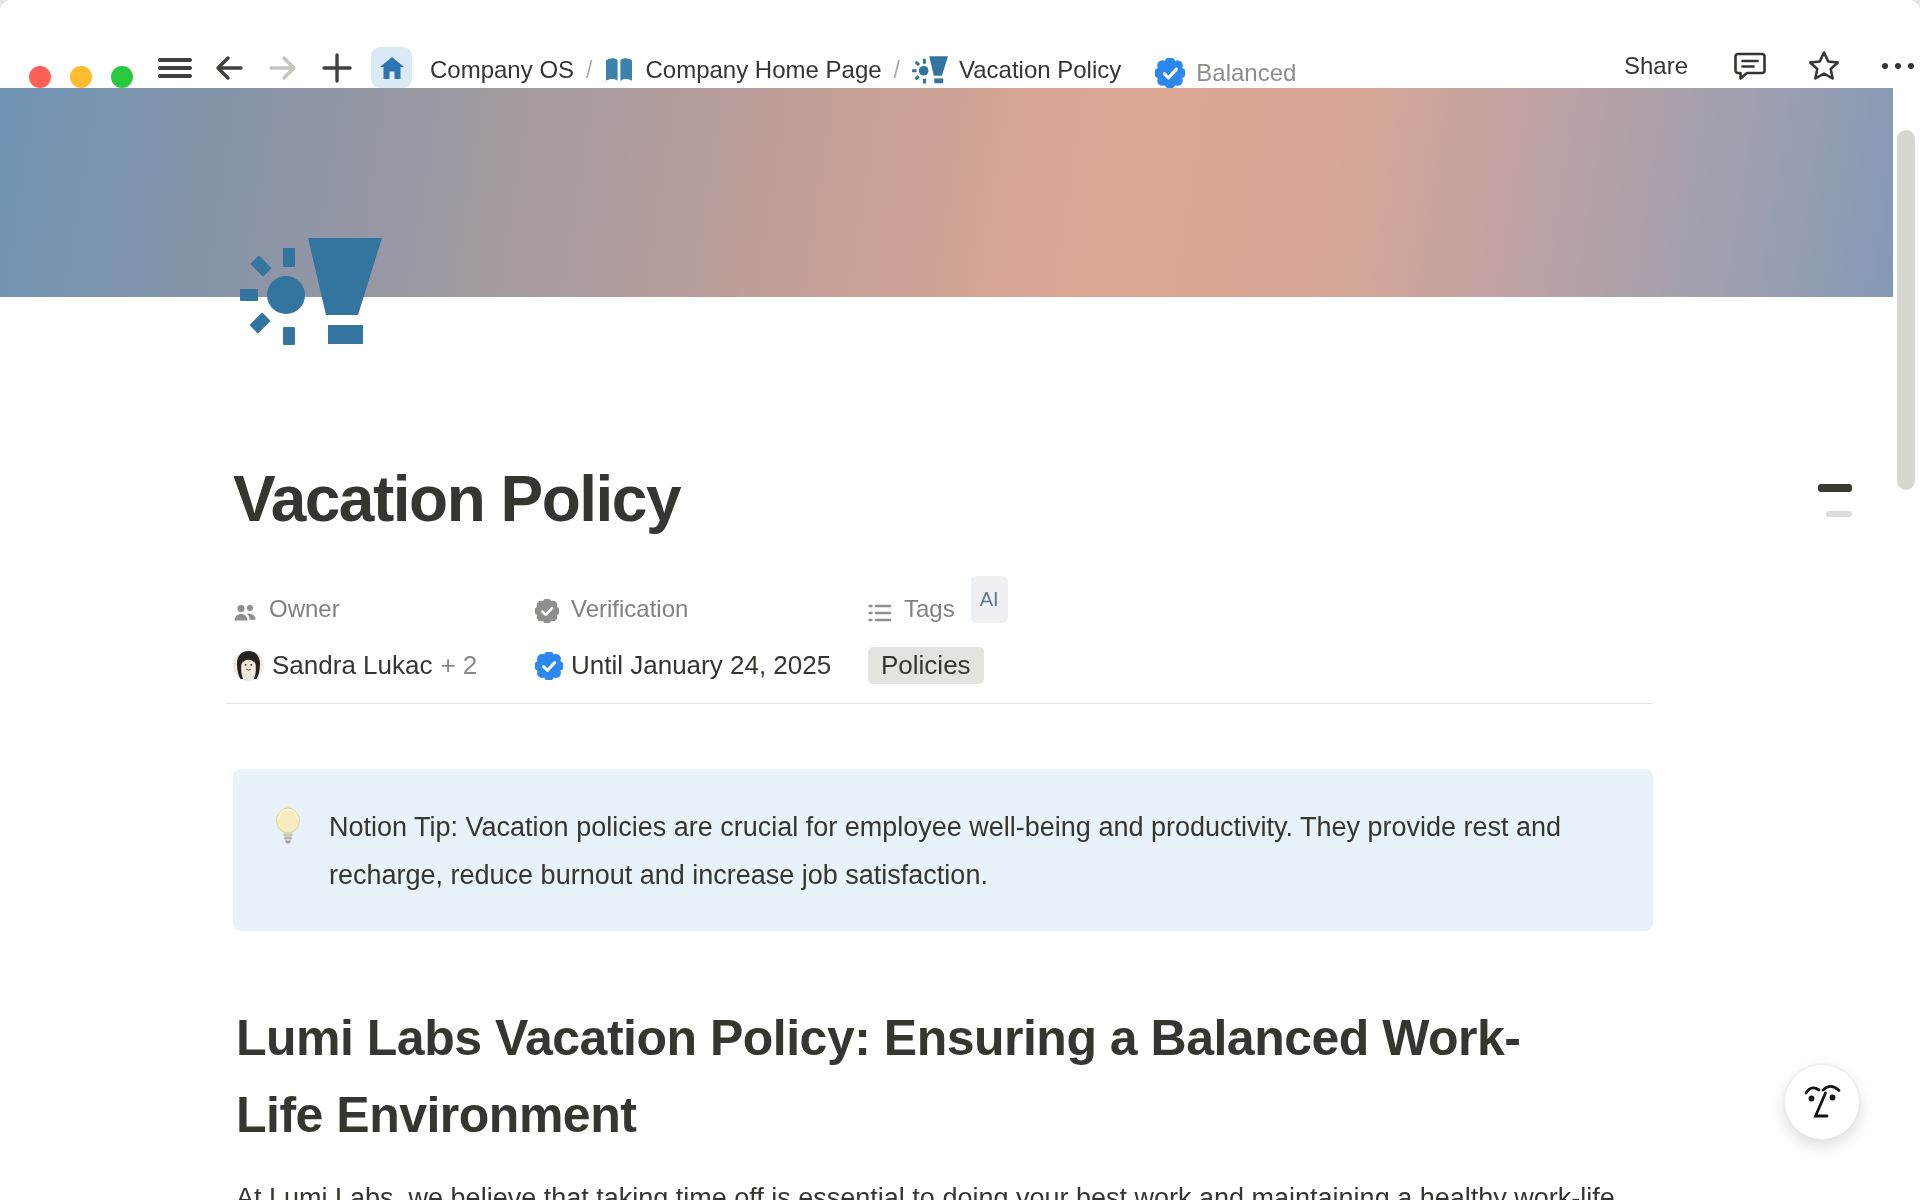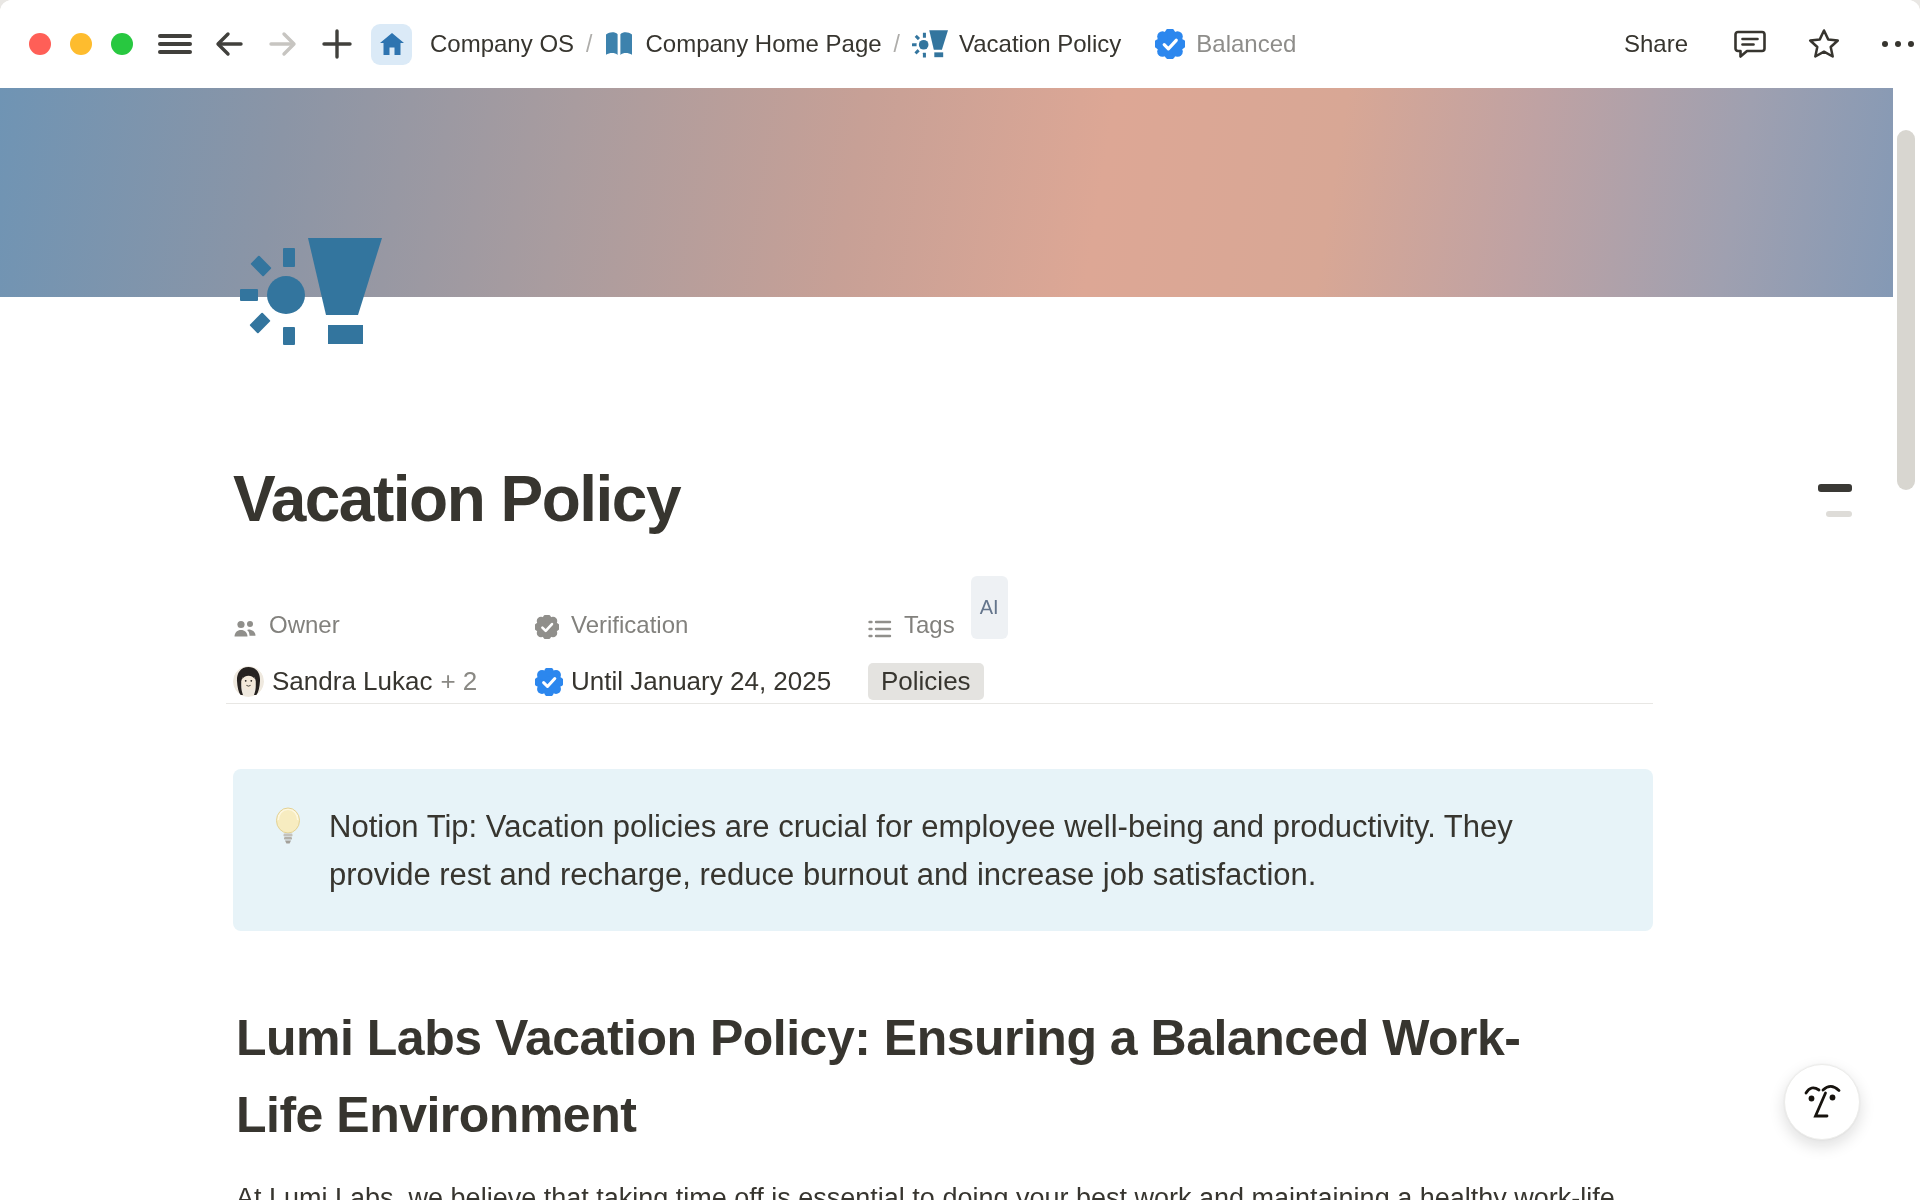--- a/index.html
+++ b/index.html
@@ -1,20 +1,20 @@
 <!DOCTYPE html>
 <html><head>
 <meta charset="utf-8">
 <style>
   * { margin:0; padding:0; box-sizing:border-box; }
   html,body { width:1920px; height:1200px; background:#e9e7e4; font-family:"Liberation Sans", sans-serif; }
   .window { position:absolute; inset:0; background:#ffffff; border-radius:12px 12px 0 0; overflow:hidden; }
 
   
-  .toolbar { position:absolute; top:0; left:0; width:1920px; height:88px; background:#ffffff; display:flex; align-items:center; z-index:5; }
+  .toolbar { position:absolute; top:0; left:0; width:1920px; height:88px; background:#ffffff; display:flex; align-items:flex-end; z-index:5; }
   .traffic { display:flex; align-items:center; gap:19px; padding-left:29px; }
   .tl-dot { width:22px; height:22px; border-radius:50%; }
   .nav-ico { display:flex; align-items:center; justify-content:center; width:40px; height:40px; border-radius:6px; }
   .hamburger { margin-left:22px; }
   .hamburger .bar { width:34px; height:4px; border-radius:2px; background:#41403c; margin:4px 0; }
   .arrow-back { margin-left:14px; }
   .arrow-fwd { margin-left:14px; }
   .plus-btn { margin-left:14px; }
   .home-chip { margin-left:14px; width:41px; height:41px; background:#dbeaf7; border-radius:9px; display:flex; align-items:center; justify-content:center; }
   .crumbs { display:flex; align-items:center; margin-left:12px; font-size:24px; color:#37352f; white-space:nowrap; }
@@ -31,30 +31,30 @@
     background:linear-gradient(99deg,#6f94b4 0%,#8b95a6 15%,#a99c9f 30%,#c7a096 45%,#dda795 58%,#d8a795 70%,#bfa2a3 80%,#9fa0b0 91%,#8499b5 100%); }
   .page-icon { position:absolute; left:240px; top:238px; width:142px; height:108px; z-index:6; }
 
   
   .content { position:absolute; left:0; top:0; width:1920px; height:1200px; }
   .page-title { position:absolute; left:233px; top:464px; font-size:64px; font-weight:700; letter-spacing:-1.5px; color:#37352f; line-height:1.1; }
 
   .props { position:absolute; left:233px; top:576px; width:1420px; display:grid; grid-template-columns:302px 333px 1fr; row-gap:16px; }
   .prop-label { display:flex; align-items:flex-end; gap:12px; font-size:24px; color:#82817d; cursor:pointer; }
   .prop-value { display:flex; align-items:center; gap:8px; font-size:26px; color:#37352f; cursor:pointer;margin-top:8px; }
-  .ai-badge { margin-left:4px; background:#eef1f4; color:#64758c; border-radius:6px; font-size:20px; padding:20px 9px; font-weight:500; }
+  .ai-badge { margin-left:4px; background:#eef1f4; color:#64758c; border-radius:6px; font-size:20px; padding:12px 9px; font-weight:500; }
   .muted { color:#8a8984; }
   .avatar { width:31px; height:31px; border-radius:50%; overflow:hidden; flex:none; }
   .tag { background:#e4e3e0; color:#37352f; border-radius:5px; padding:3px 13px; font-size:26px; }
 
   .divider { position:absolute; left:226px; top:703px; width:1427px; height:1px; background:#e8e7e4; }
 
   .callout { position:absolute; left:233px; top:769px; width:1420px; height:162px; background:#e7f3f8; border-radius:8px; display:flex; padding:34px 40px; gap:24px; }
   .callout-emoji { flex:none; width:32px; padding-top:4px; }
-  .callout-text { font-size:31px; line-height:48px; color:#37352f; max-width:1250px; }
+  .callout-text { font-size:27px; line-height:48px; color:#37352f; max-width:1250px; }
 
   .h1 { position:absolute; left:236px; top:1000px; width:1340px; font-size:50px; line-height:77px; font-weight:700; letter-spacing:-0.5px; color:#37352f; }
   .teaser { position:absolute; left:236px; top:1176px; width:1420px; font-size:27px; line-height:44px; color:#37352f; }
 
   
   .toc-bar1 { position:absolute; left:1818px; top:484px; width:34px; height:8px; border-radius:3px; background:#3a3935; cursor:pointer; }
   .toc-bar2 { position:absolute; left:1826px; top:511px; width:26px; height:6px; border-radius:3px; background:#dedcd8; cursor:pointer; }
   .scroll-thumb { position:absolute; left:1897px; top:130px; width:18px; height:360px; border-radius:9px; background:#d8d6d0; }
   .ai-fab { position:absolute; left:1784px; top:1064px; width:76px; height:76px; border-radius:50%; background:#ffffff; border:1px solid #ececea; box-shadow:0 6px 16px rgba(15,15,15,0.14), 0 0 0 1px rgba(15,15,15,0.02); display:flex; align-items:center; justify-content:center; cursor:pointer; }
 </style>

